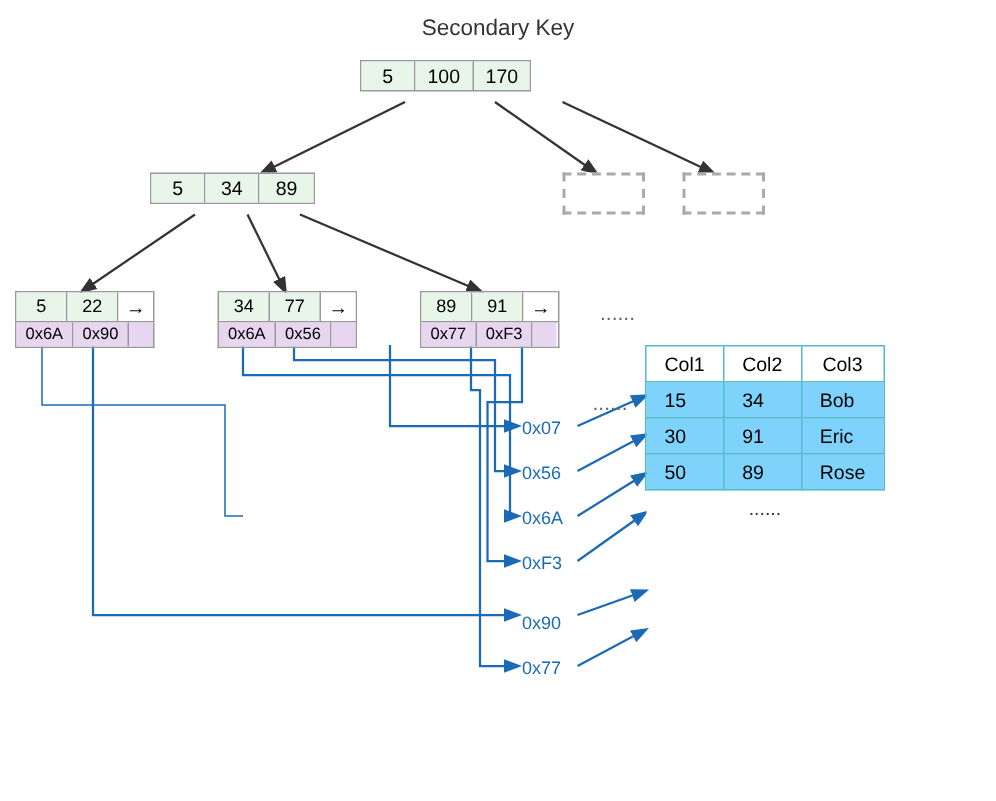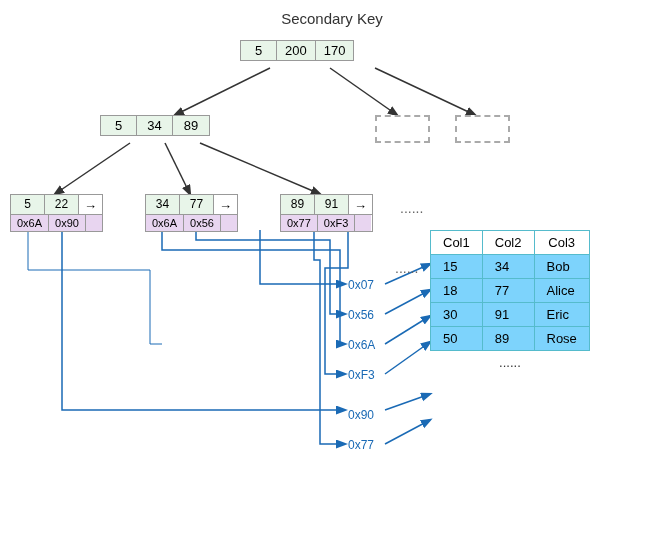--- a/index.html
+++ b/index.html
@@ -203,21 +203,21 @@
     <line x1="385" y1="284" x2="430" y2="264" stroke="#1a6ab5" stroke-width="1.5" marker-end="url(#blue-arr)"></line>
     <line x1="385" y1="314" x2="430" y2="290" stroke="#1a6ab5" stroke-width="1.5" marker-end="url(#blue-arr)"></line>
     <line x1="385" y1="344" x2="430" y2="316" stroke="#1a6ab5" stroke-width="1.5" marker-end="url(#blue-arr)"></line>
     <line x1="385" y1="374" x2="430" y2="342" stroke="#1a6ab5" stroke-width="1.5" marker-end="url(#blue-arr)"></line>
     <line x1="385" y1="410" x2="430" y2="394" stroke="#1a6ab5" stroke-width="1.5" marker-end="url(#blue-arr)"></line>
     <line x1="385" y1="444" x2="430" y2="420" stroke="#1a6ab5" stroke-width="1.5" marker-end="url(#blue-arr)"></line>
   </svg>
 
   <div class="node root-node" style="top:40px;left:240px;">
     <div class="node-cell">5</div>
-    <div class="node-cell">200</div>
+    <div class="node-cell">100</div>
     <div class="node-cell">170</div>
   </div>
 
   <div class="node level2-node" style="top:115px;left:100px;">
     <div class="node-cell">5</div>
     <div class="node-cell">34</div>
     <div class="node-cell">89</div>
   </div>
 
   <div class="dashed-node" style="top:115px;left:375px;"></div>
@@ -279,25 +279,20 @@
         <th>Col3</th>
       </tr>
     </thead>
     <tbody>
       <tr>
         <td>15</td>
         <td>34</td>
         <td>Bob</td>
       </tr>
       <tr>
-        <td>18</td>
-        <td>77</td>
-        <td>Alice</td>
-      </tr>
-      <tr>
         <td>30</td>
         <td>91</td>
         <td>Eric</td>
       </tr>
       <tr>
         <td>50</td>
         <td>89</td>
         <td>Rose</td>
       </tr>
       <tr class="dots-row">

